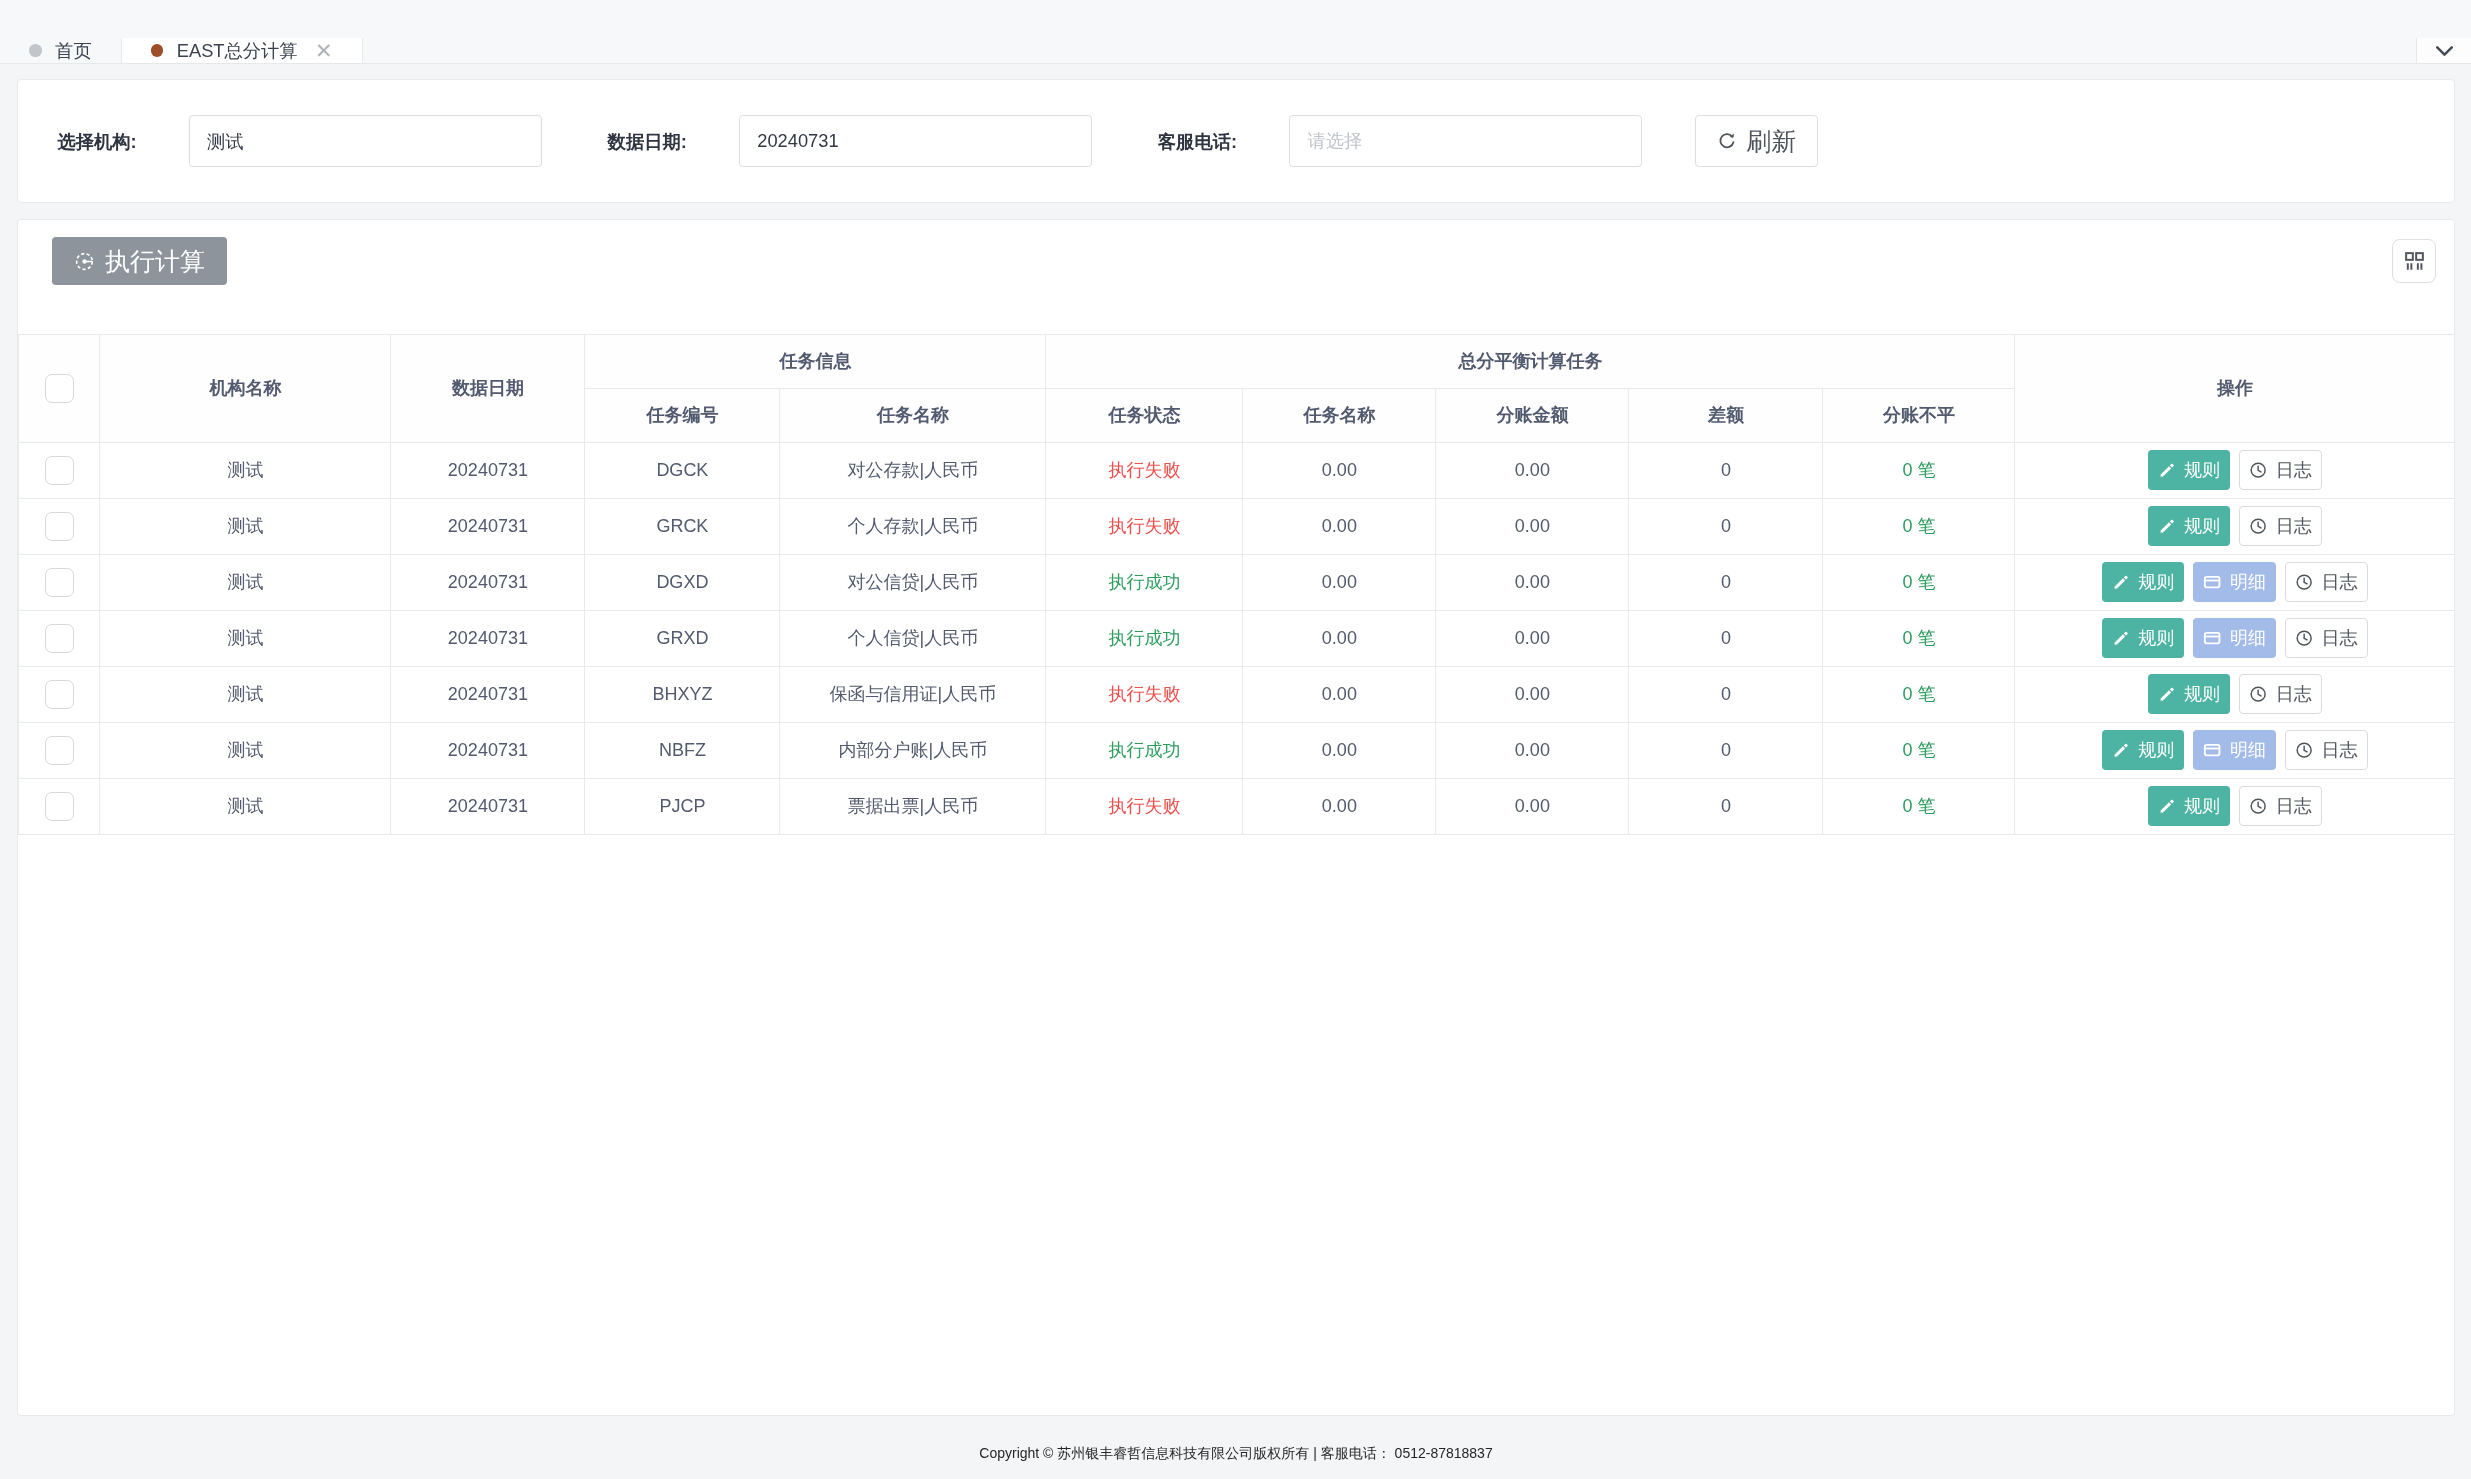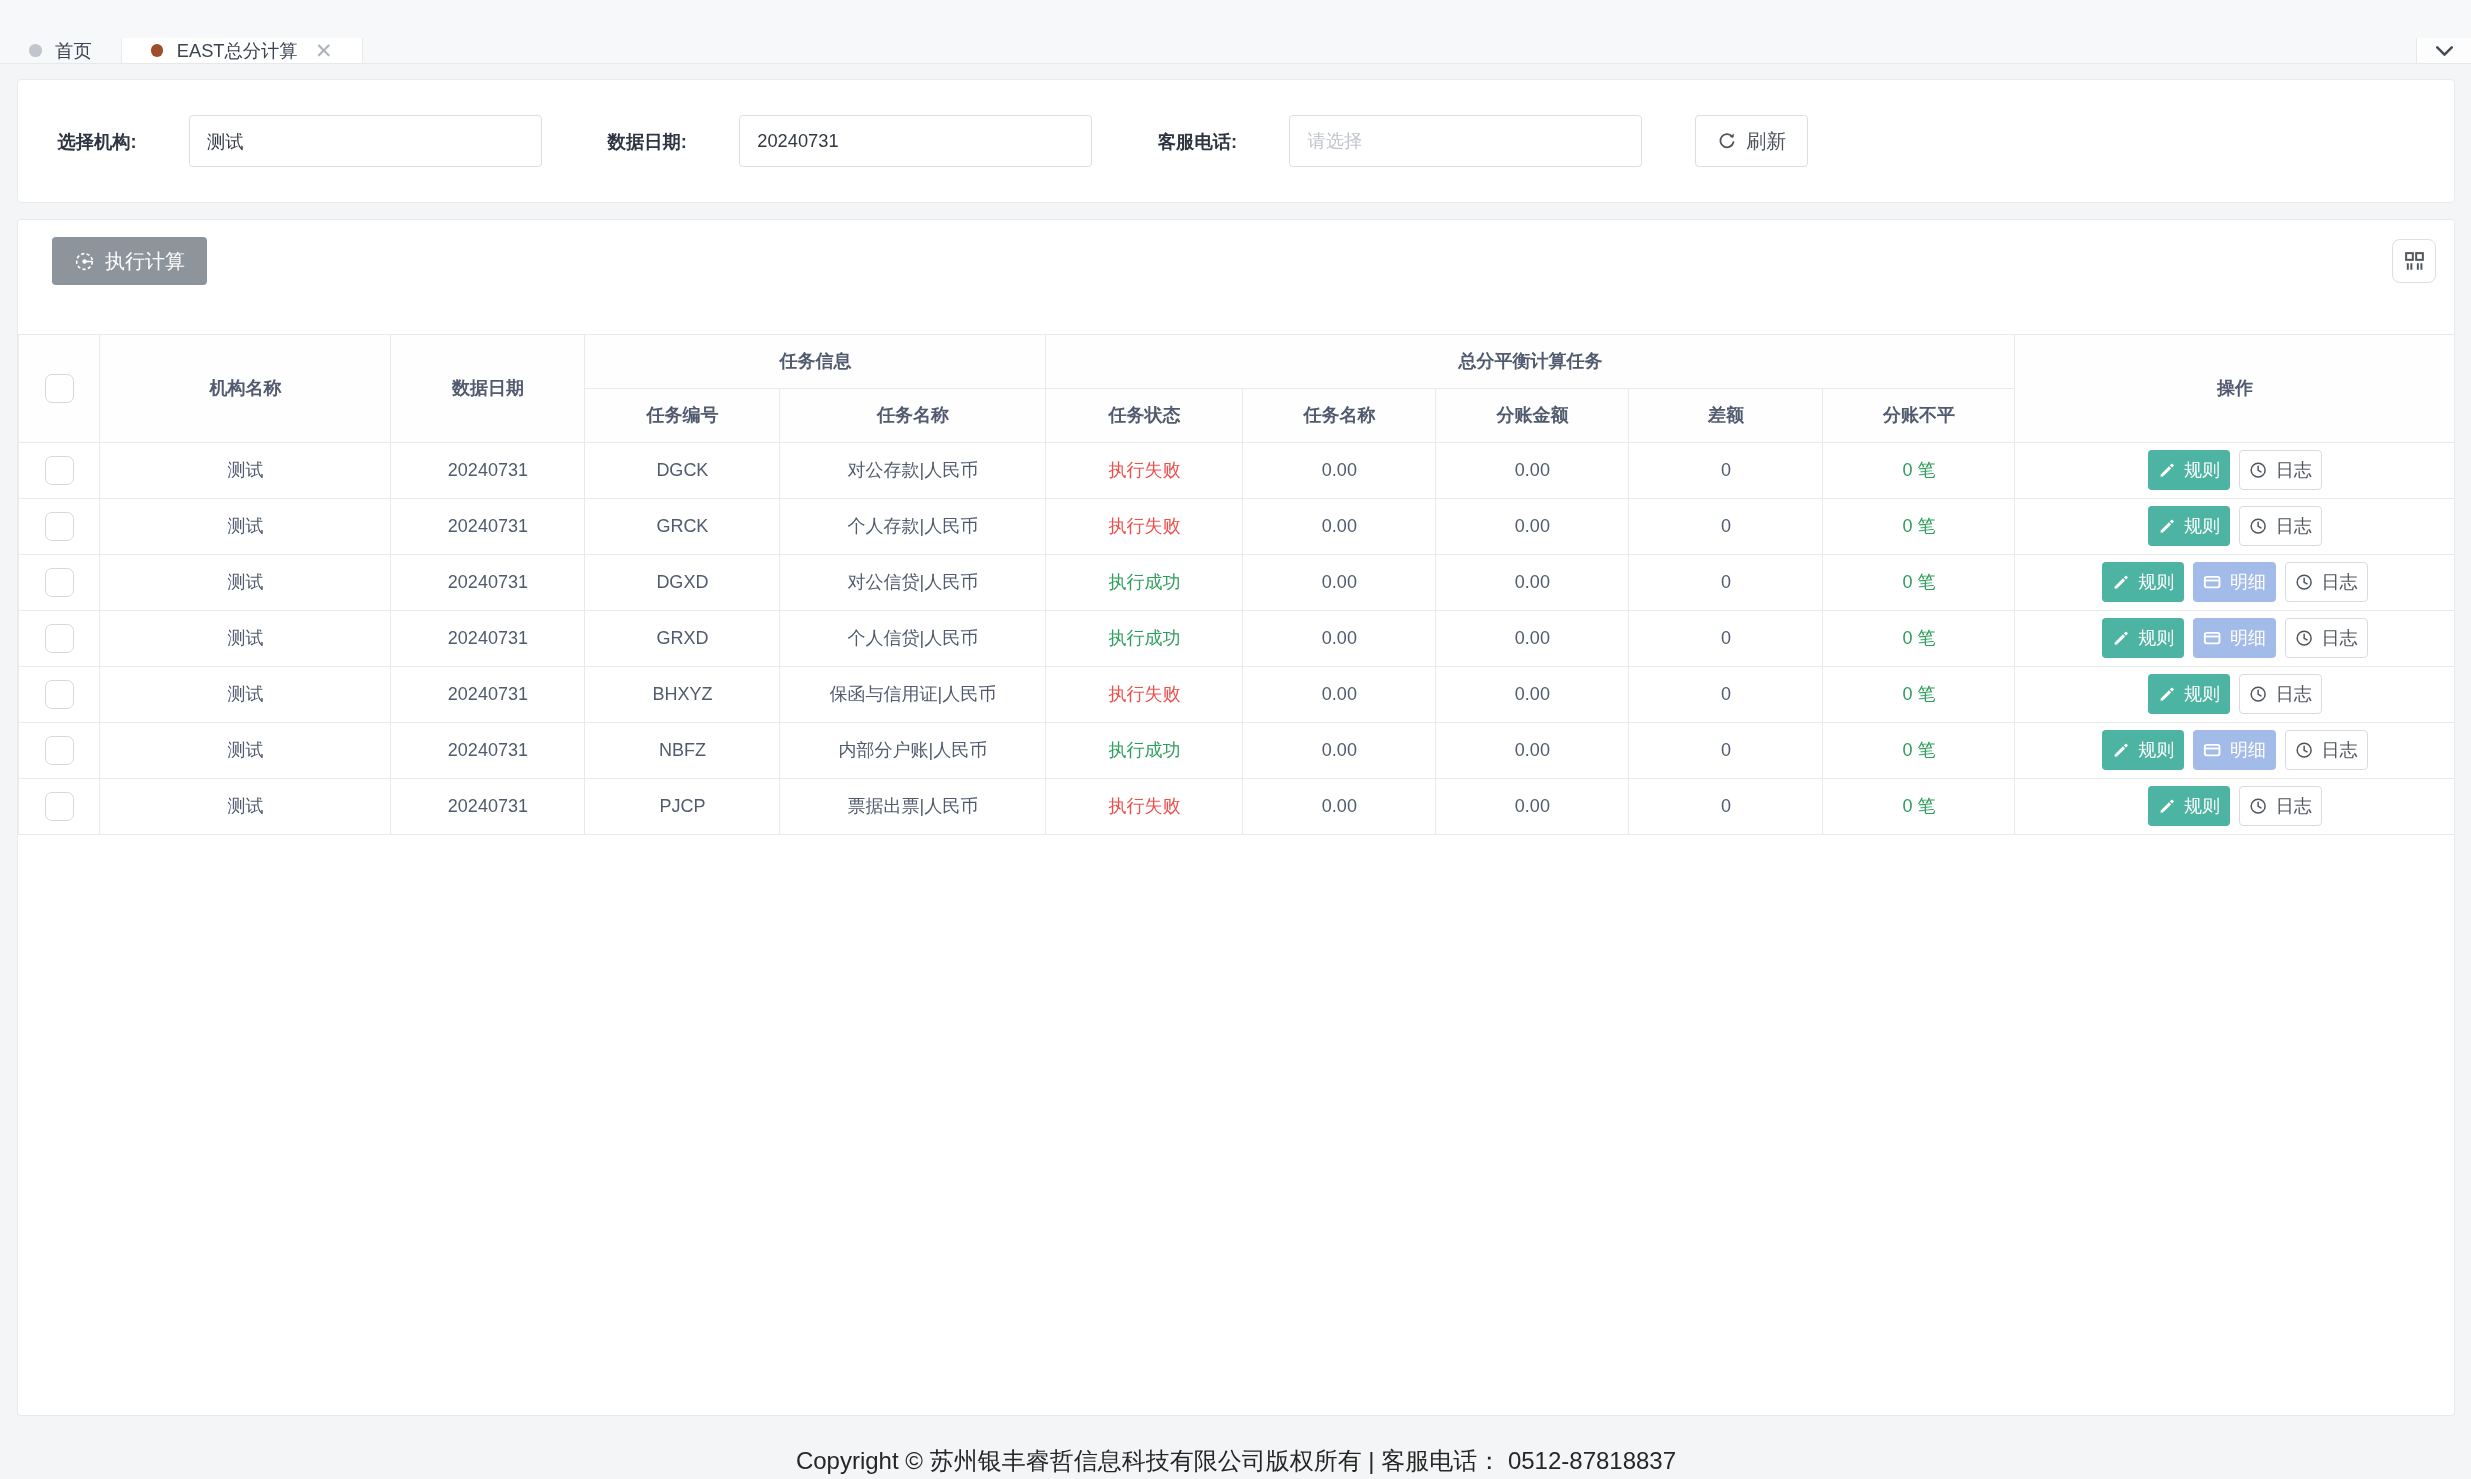--- a/index.html
+++ b/index.html
@@ -41,21 +41,21 @@
   .filter-label { font-size:18.3px; font-weight:bold; color:#2e3440; margin-right:21px; white-space:nowrap; }
   .filter-input {
     width:353px; height:52px; border:1px solid #dcdee2; border-radius:3.9px;
     font-size:18.3px; color:#333842; padding:0 17.4px; outline:none;
     font-family:inherit; background:#fff; margin-right:35px;
   }
   .filter-input::placeholder { color:#c0c4cc; }
   .btn {
     display:inline-flex; align-items:center; justify-content:center; gap:9.7px;
     border-radius:3.9px; cursor:pointer; font-family:inherit;
-    font-size:20px; border:1px solid transparent;
+    font-size:25px; border:1px solid transparent;
   }
   .btn-default { background:#fff; border-color:#dcdee2; color:#4e545c; }
   .refresh-btn { height:52px; padding:0 21px; margin-left:-13.5px; }
   
   .main-card { margin-top:15.4px; height:1197px; display:flex; flex-direction:column; }
   .toolbar {
     height:83px; display:flex; align-items:center; padding:0 17.4px 0 34px;
   }
   .run-btn { height:48px; padding:0 21px; background:#8d949c; color:#ffffff; }
   .toolbar-spacer { flex:1; }
@@ -79,21 +79,21 @@
     border:1px solid #d5d8dd; border-radius:6.8px; cursor:pointer; vertical-align:middle;
   }
   .actions { display:flex; align-items:center; justify-content:center; gap:8.7px; }
   .op-btn { height:40px; padding:0 9px; font-size:18px; gap:8.7px; }
   .op-rule   { background:#4db3a2; color:#fff; }
   .op-detail { background:#a3bbe8; color:#fff; }
   .op-log    { background:#fff; border-color:#d8dbe0; color:#4e545c; }
   .icon { display:inline-flex; align-items:center; }
   
   .footer {
-    margin-top:29px; text-align:center; font-size:24px; color:#262626;
+    margin-top:29px; text-align:center; font-size:14px; color:#262626;
   }
 </style>
 </head>
 <body>
 
 <div class="tabbar">
   <div class="tab">
     <span class="dot grey"></span>
     <span>首页</span>
   </div>

